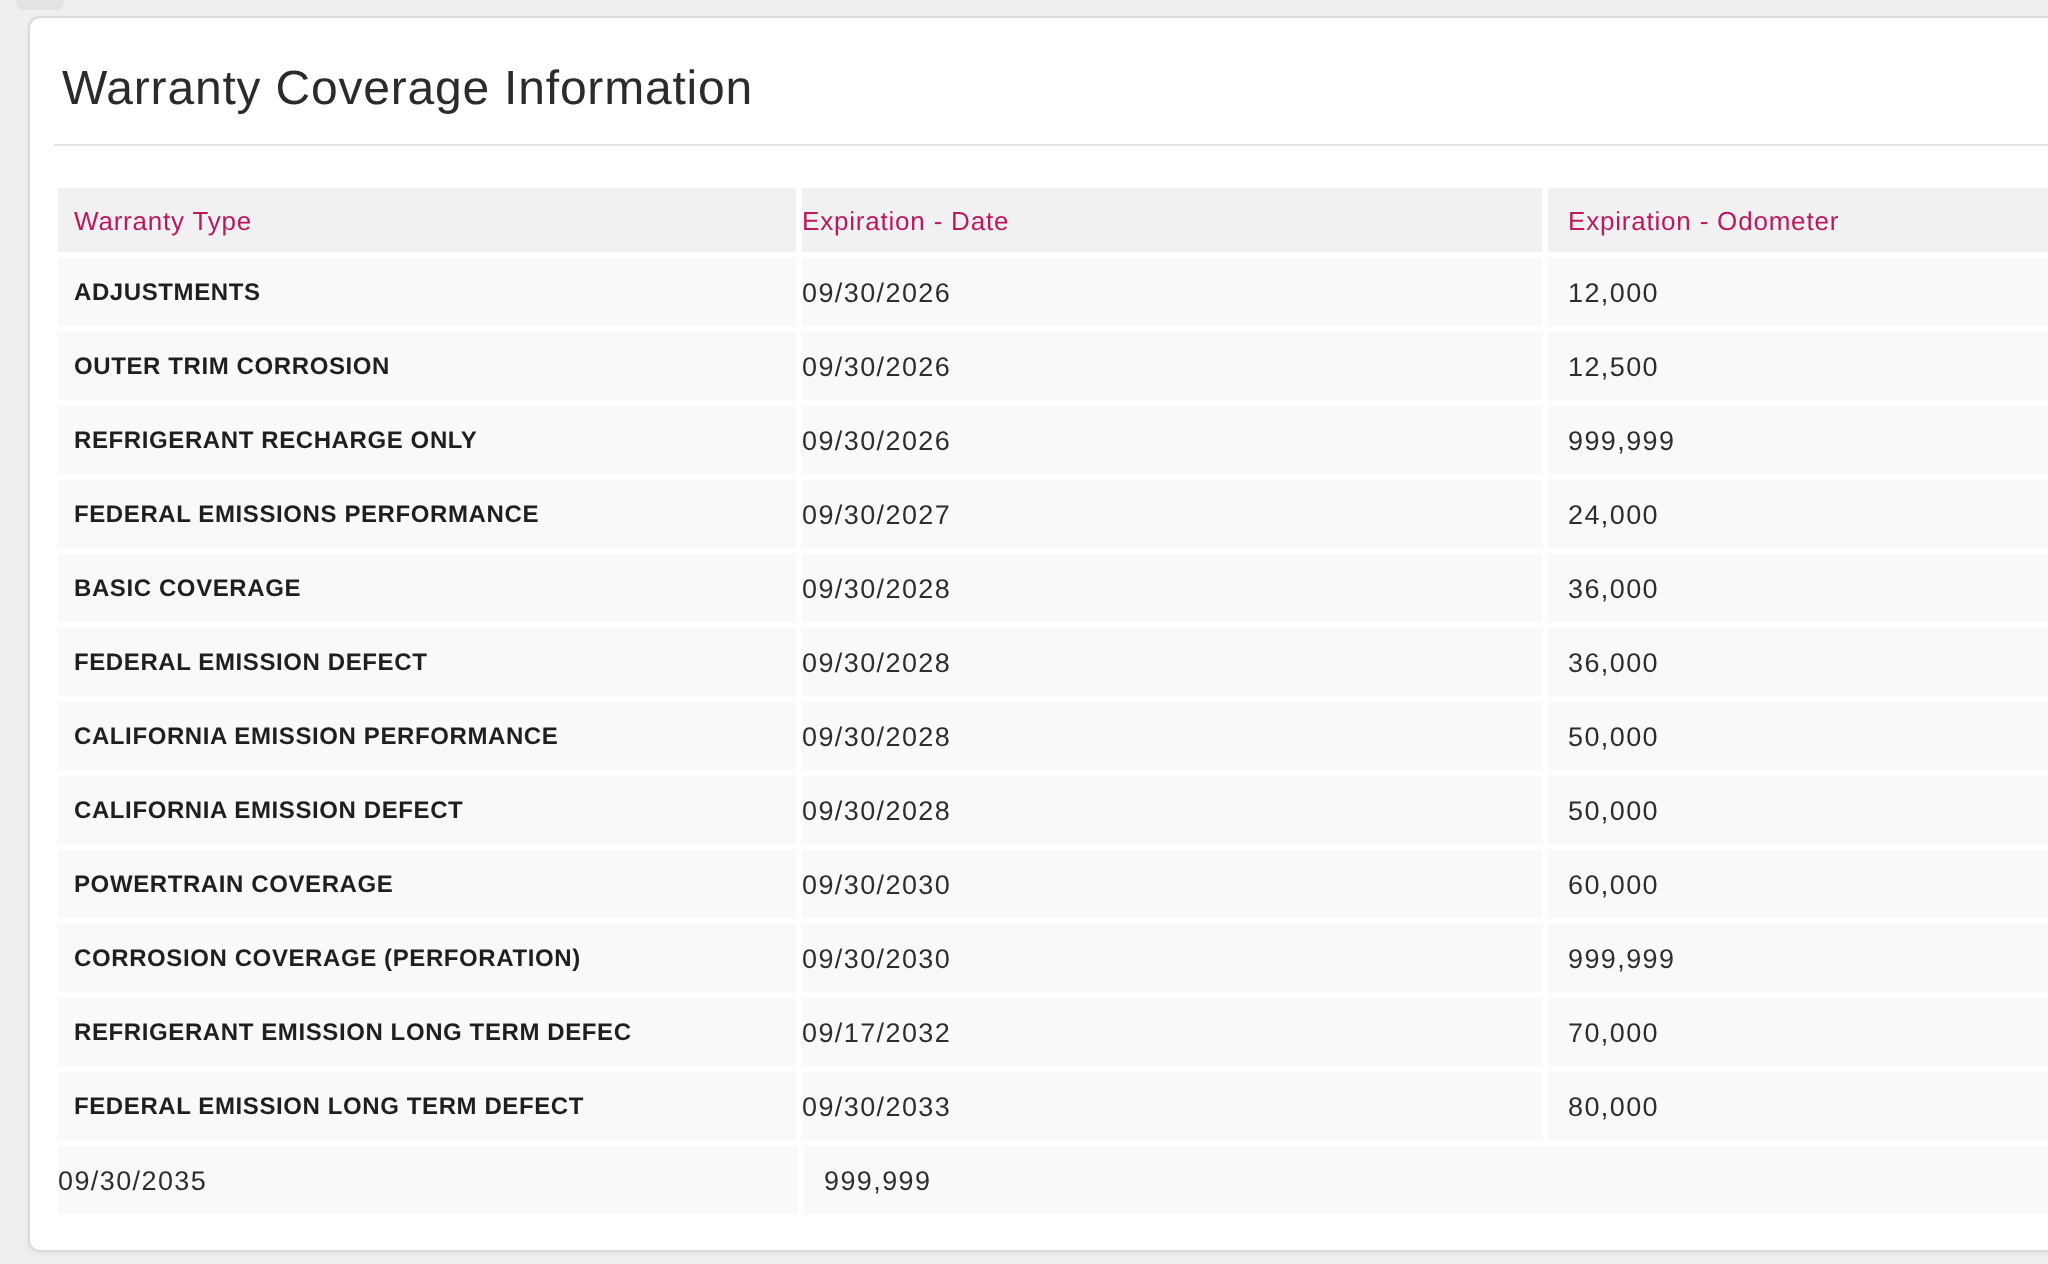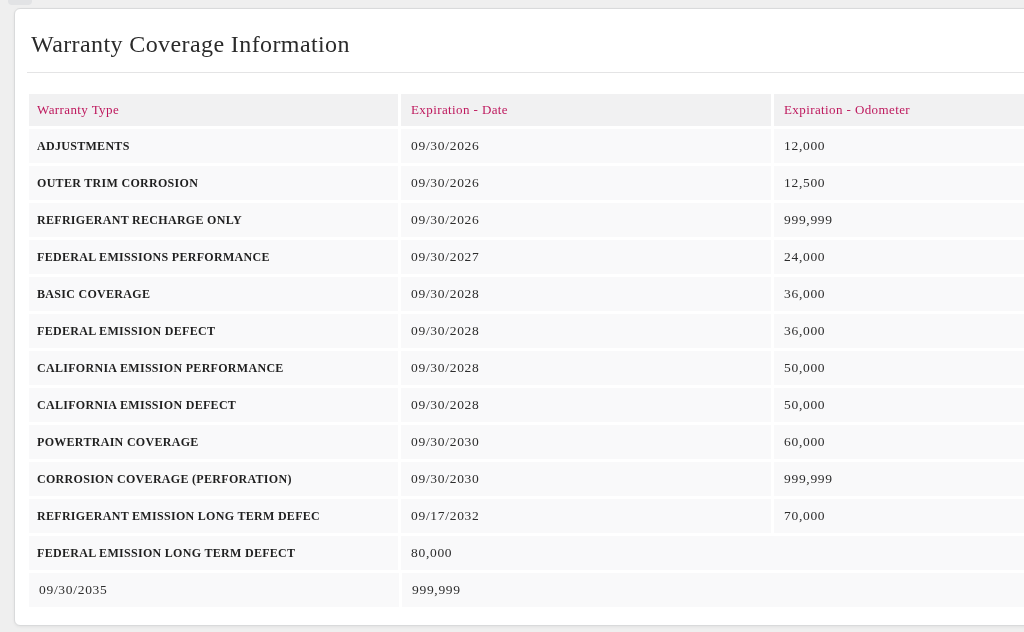--- a/index.html
+++ b/index.html
@@ -8,21 +8,20 @@
     width: 1024px;
     height: 632px;
     overflow: hidden;
     background: #efefef;
     font-family: "Liberation Sans", "DejaVu Sans", sans-serif;
   }
   .stage {
     position: relative;
     width: 816px;
     height: 632px;
-    font-family: Liberation Serif, serif;
   }
   .top-artifact {
     position: absolute;
     left: 8px;
     top: 0;
     width: 24px;
     height: 5px;
     background: #e2e3e5;
     border-radius: 0 0 4px 4px;
   }
@@ -69,21 +68,21 @@
     align-items: center;
     box-sizing: border-box;
     background: #f9f9fa;
     white-space: nowrap;
     overflow: hidden;
   }
   .header-row .cell {
     background: #f1f1f2;
   }
   .c1 { width: 369px; margin-right: 3px; padding-left: 8px; }
-  .c2 { width: 370px; margin-right: 3px; padding-left: 10px; }
+  .c2 { width: 370px; margin-right: 3px; padding-left: 0; }
   .c3 { flex: 1 1 auto;               padding-left: 10px; }
   .th {
     font-size: 13px;
     font-weight: 400;
     color: #be185d;
     letter-spacing: 0.4px;
   }
   .type-cell {
     font-size: 12px;
     font-weight: 700;
@@ -171,20 +170,21 @@
             <div class="cell c2 value-cell">09/30/2030</div>
             <div class="cell c3 value-cell">999,999</div>
           </div>
           <div class="row">
             <div class="cell c1 type-cell">REFRIGERANT EMISSION LONG TERM DEFEC</div>
             <div class="cell c2 value-cell">09/17/2032</div>
             <div class="cell c3 value-cell">70,000</div>
           </div>
           <div class="row">
             <div class="cell c1 type-cell">FEDERAL EMISSION LONG TERM DEFECT</div>
+            <div class="cell c2 value-cell">09/30/2033</div>
             <div class="cell c3 value-cell">80,000</div>
           </div>
           <div class="row">
             <div class="cell c2 value-cell">09/30/2035</div>
             <div class="cell c3 value-cell">999,999</div>
           </div>
         </div>
 
     </div>
   </div>

